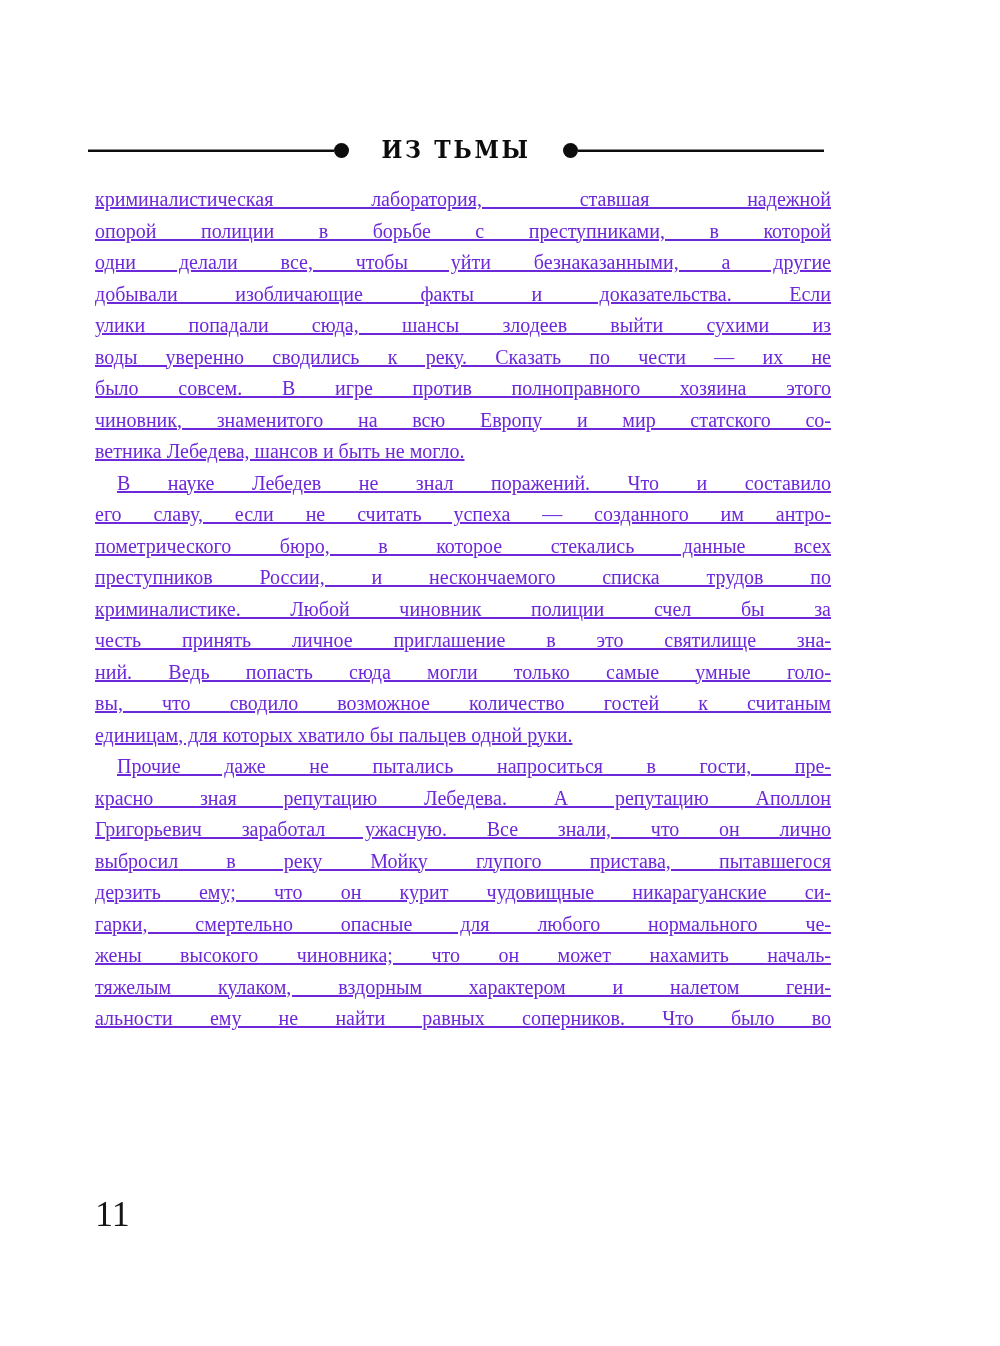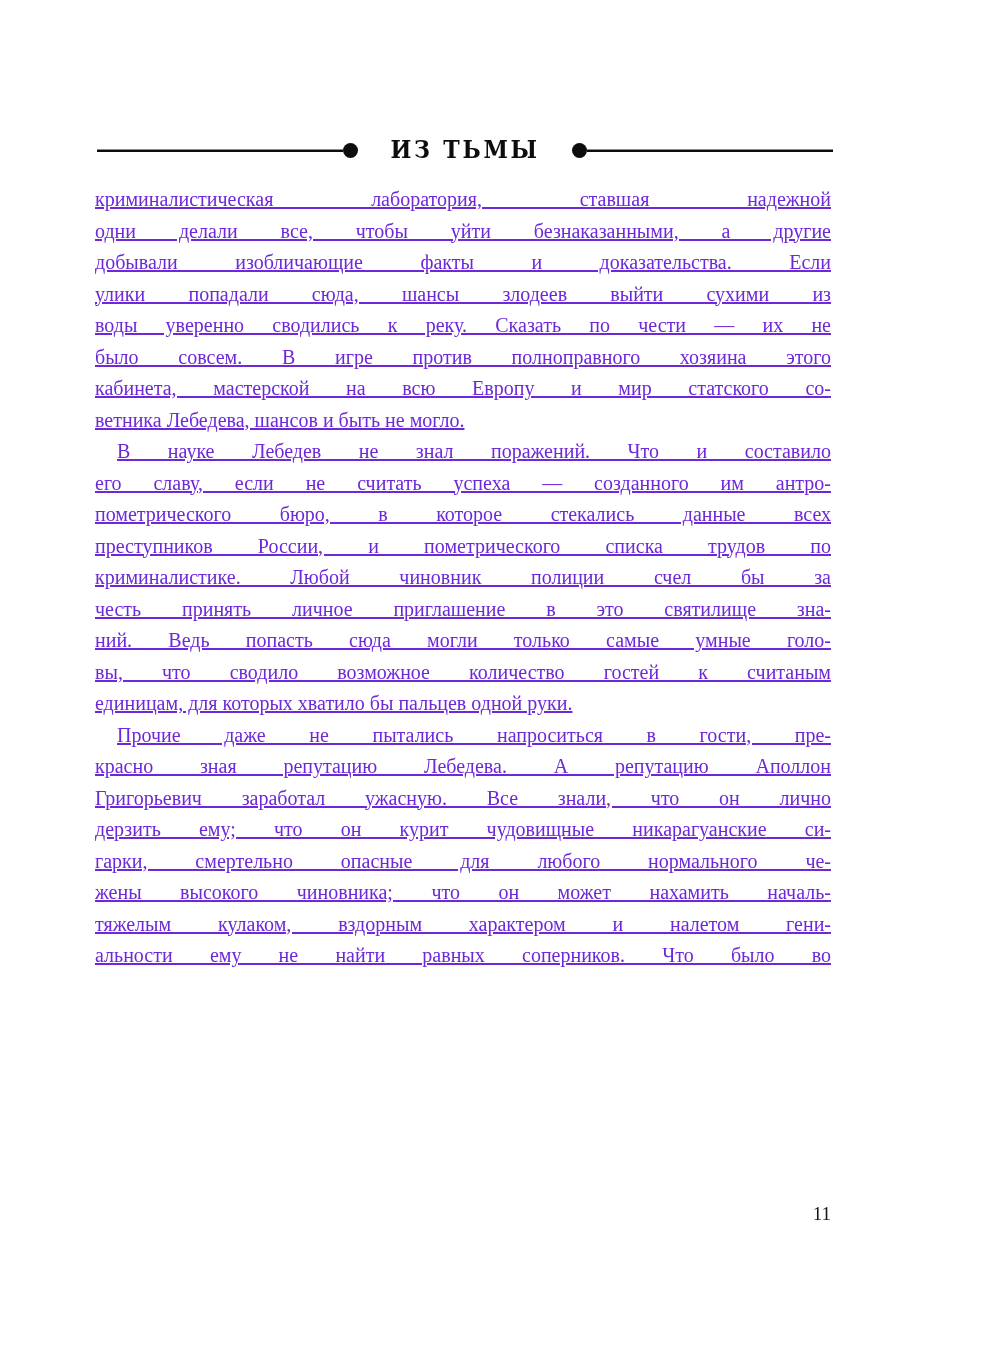--- a/index.html
+++ b/index.html
@@ -12,21 +12,21 @@
     width: 1000px;
     height: 1346px;
     background: #ffffff;
     overflow: hidden;
     font-family: "Liberation Serif", "DejaVu Serif", serif;
     color: #161616;
   }
   
   .chapter-header {
     position: absolute;
-    left: 97px;
+    left: 88px;
     top: 136px;
     width: 736px;
     height: 28px;
     display: flex;
     align-items: center;
   }
   .rule {
     flex: 1 1 auto;
     height: 3px;
     background: linear-gradient(to bottom, #8a8a8a 0px, #8a8a8a 1px, #0d0d0d 1px, #0d0d0d 3px);
@@ -71,60 +71,62 @@
   }
   .line.endline {
     text-align-last: left;
   }
   
   .page-number {
     position: absolute;
     left: 95px;
     top: 1198px;
     width: 736px;
-    text-align: right;
-    font-size: 19px;
+    text-align: left;
+    font-size: 36px;
     line-height: 32px;
     color: #161616;
   }
 </style>
 </head>
 <body>
 
 <div class="page">
 
   <header class="chapter-header">
     <span class="rule"></span>
     <span class="dot"></span>
     <h1 class="chapter-title">ИЗ ТЬМЫ</h1>
     <span class="dot"></span>
     <span class="rule"></span>
   </header>
 
   <main class="text-block">
       <div class="line">криминалистическая лаборатория, ставшая надежной</div>
+      <div class="line">опорой полиции в борьбе с преступниками, в которой</div>
       <div class="line">одни делали все, чтобы уйти безнаказанными, а другие</div>
       <div class="line">добывали изобличающие факты и доказательства. Если</div>
       <div class="line">улики попадали сюда, шансы злодеев выйти сухими из</div>
       <div class="line">воды уверенно сводились к реку. Сказать по чести — их не</div>
       <div class="line">было совсем. В игре против полноправного хозяина этого</div>
-      <div class="line">кабинета, мастерской на всю Европу и мир статского со-</div>
+      <div class="line">чиновник, знаменитого на всю Европу и мир статского со-</div>
       <div class="line endline">ветника Лебедева, шансов и быть не могло.</div>
       <div class="line indent">В науке Лебедев не знал поражений. Что и составило</div>
       <div class="line">его славу, если не считать успеха — созданного им антро-</div>
       <div class="line">пометрического бюро, в которое стекались данные всех</div>
-      <div class="line">преступников России, и пометрического списка трудов по</div>
+      <div class="line">преступников России, и нескончаемого списка трудов по</div>
       <div class="line">криминалистике. Любой чиновник полиции счел бы за</div>
       <div class="line">честь принять личное приглашение в это святилище зна-</div>
       <div class="line">ний. Ведь попасть сюда могли только самые умные голо-</div>
       <div class="line">вы, что сводило возможное количество гостей к считаным</div>
       <div class="line endline">единицам, для которых хватило бы пальцев одной руки.</div>
       <div class="line indent">Прочие даже не пытались напроситься в гости, пре-</div>
       <div class="line">красно зная репутацию Лебедева. А репутацию Аполлон</div>
       <div class="line">Григорьевич заработал ужасную. Все знали, что он лично</div>
+      <div class="line">выбросил в реку Мойку глупого пристава, пытавшегося</div>
       <div class="line">дерзить ему; что он курит чудовищные никарагуанские си-</div>
       <div class="line">гарки, смертельно опасные для любого нормального че-</div>
       <div class="line">жены высокого чиновника; что он может нахамить началь-</div>
       <div class="line">тяжелым кулаком, вздорным характером и налетом гени-</div>
       <div class="line">альности ему не найти равных соперников. Что было во</div>
     </main>
 
   <footer class="page-number">11</footer>
 
 </div>

